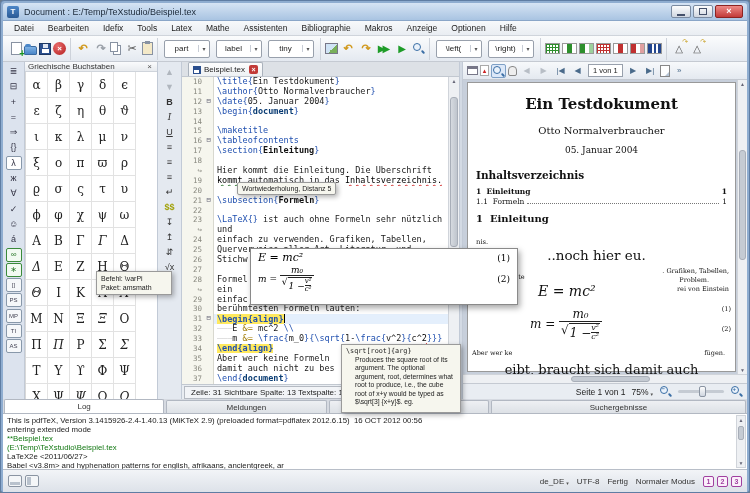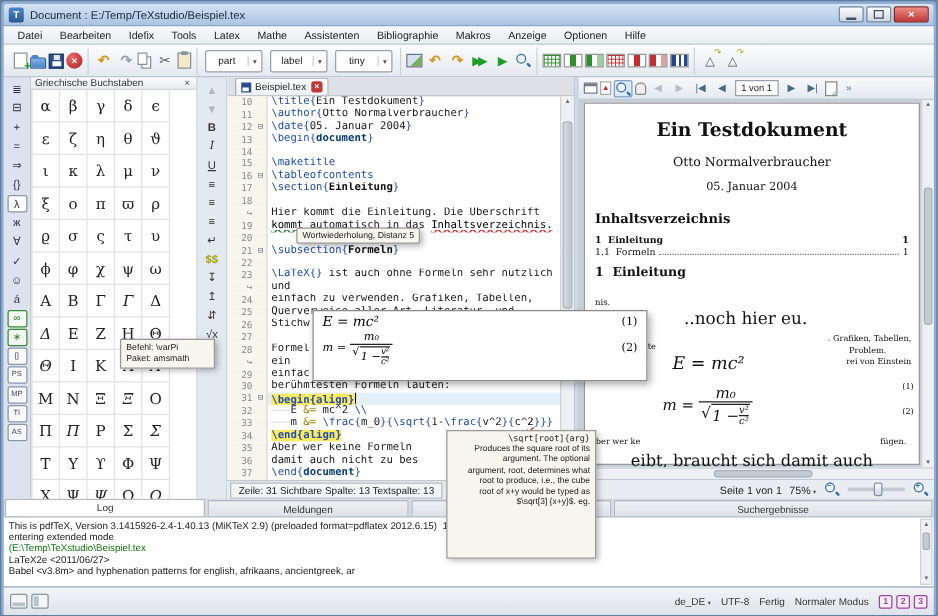--- a/index.html
+++ b/index.html
@@ -178,21 +178,21 @@
 
   
   .popup{position:absolute;left:249px;top:247px;width:268px;height:57px;background:#fff;border:1px solid #8a8a8a;box-shadow:2px 3px 6px rgba(0,0,0,.35);z-index:40;padding:2px 7px;}
   .popup .mrow{font-size:11px;}
   .popup .r2{margin-top:1px;font-size:9px;}
   .popup .ifrac{font-size:7px;}
   .popup .eqno{font-size:9px;}
   .tt{position:absolute;background:#f6f6ee;border:1px solid #9a9a9a;box-shadow:2px 2px 5px rgba(0,0,0,.3);font-size:7px;color:#222;padding:2px 4px;z-index:45;}
   .tt-word{left:236px;top:181px;white-space:nowrap;border-radius:2px;}
   .tt-sym{left:95px;top:270px;width:76px;line-height:9px;}
-  .tt-sqrt{left:356px;top:343px;width:120px;height:103px;z-index:50;font-size:6.8px;line-height:8.5px;text-align:right;}
+  .tt-sqrt{left:340px;top:343px;width:120px;height:69px;z-index:50;font-size:6.8px;line-height:8.5px;}
   .tt-sqrt .code1{font-family:"DejaVu Sans Mono",monospace;font-size:6.8px;}
   .tt-sqrt .bd{padding-left:9px;}
 
   
   .loupe-top{position:absolute;left:0;right:10px;top:164px;text-align:center;font-size:13.5px;color:#111;}
   .loupe-eq1{position:absolute;left:70px;top:200px;font-size:14px;font-style:italic;}
   .loupe-eq2{position:absolute;left:62px;top:224px;font-size:12px;font-style:italic;display:flex;align-items:center;}
   .loupe-eq2 .ifrac{font-size:8px;}
   .loupe-bottom{position:absolute;left:0;right:0;top:279px;text-align:center;font-size:13px;color:#111;white-space:nowrap;}
   .toc{position:absolute;left:8px;right:8px;top:104px;font-size:7.5px;}
@@ -259,20 +259,30 @@
           <span class="carrow">▾</span>
         </div>
       </div>
       <div class="tgroup">
         <span class="ticon imgic"></span>
         <span class="ticon gold">↶</span>
         <span class="ticon gold">↷</span>
         <span class="ticon green dbl">▶▶</span>
         <span class="ticon green">▶</span>
         <span class="ticon lens"></span>
+      </div>
+      <div class="tgroup">
+        <div class="combo">
+          <span class="clabel">\left(</span>
+          <span class="carrow">▾</span>
+        </div>
+        <div class="combo">
+          <span class="clabel">\right)</span>
+          <span class="carrow">▾</span>
+        </div>
       </div>
       <div class="tgroup">
         <span class="ticon tb tb1"></span>
         <span class="ticon tb tb2"></span>
         <span class="ticon tb tb3"></span>
         <span class="ticon tb tb4"></span>
         <span class="ticon tb tb5"></span>
         <span class="ticon tb tb6"></span>
         <span class="ticon tb tb7"></span>
       </div>
@@ -553,20 +563,21 @@
       <div class="btab on">Log</div>
       <div class="btab">Meldungen</div>
       <div class="btab">Fehler</div>
       <div class="btab wide">Suchergebnisse</div>
     </div>
 
   <div class="logpanel">
     <div id="loglines">
         <div class="logline">This is pdfTeX, Version 3.1415926-2.4-1.40.13 (MiKTeX 2.9) (preloaded format=pdflatex 2012.6.15)  16 OCT 2012 00:56</div>
         <div class="logline">entering extended mode</div>
+        <div class="logline green">**Beispiel.tex</div>
         <div class="logline green">(E:\Temp\TeXstudio\Beispiel.tex</div>
         <div class="logline">LaTeX2e &lt;2011/06/27&gt;</div>
         <div class="logline">Babel &lt;v3.8m&gt; and hyphenation patterns for english, afrikaans, ancientgreek, ar</div>
       </div>
     <div class="logvsb">
       <span class="ar">▲</span>
       <span class="th"></span>
       <span class="ar dn">▼</span>
     </div>
   </div>

